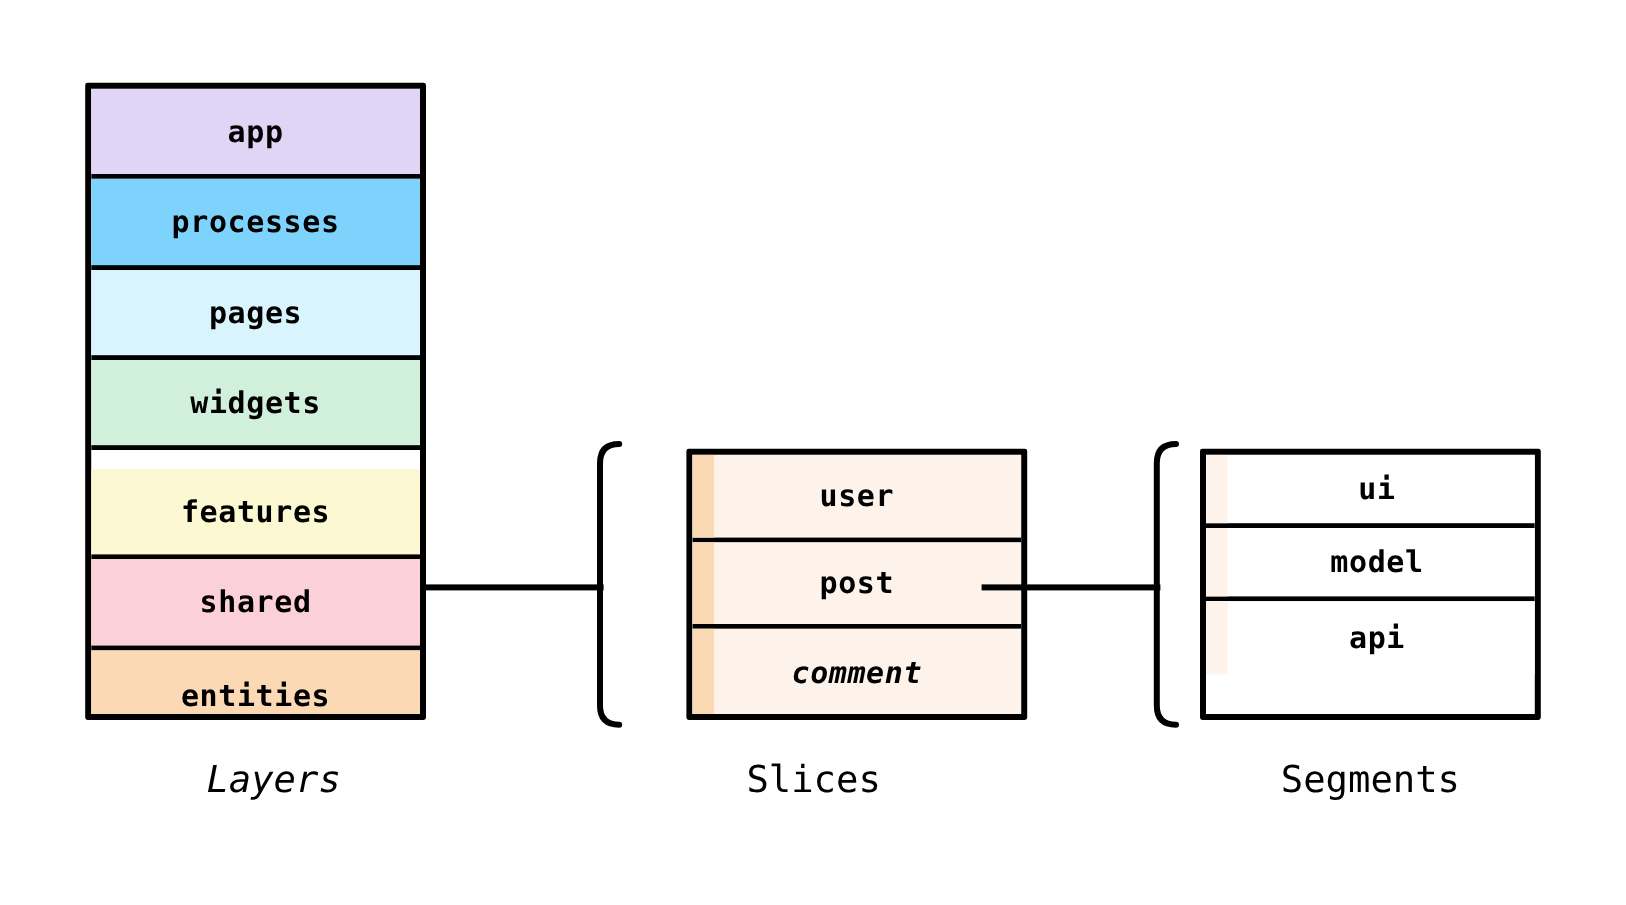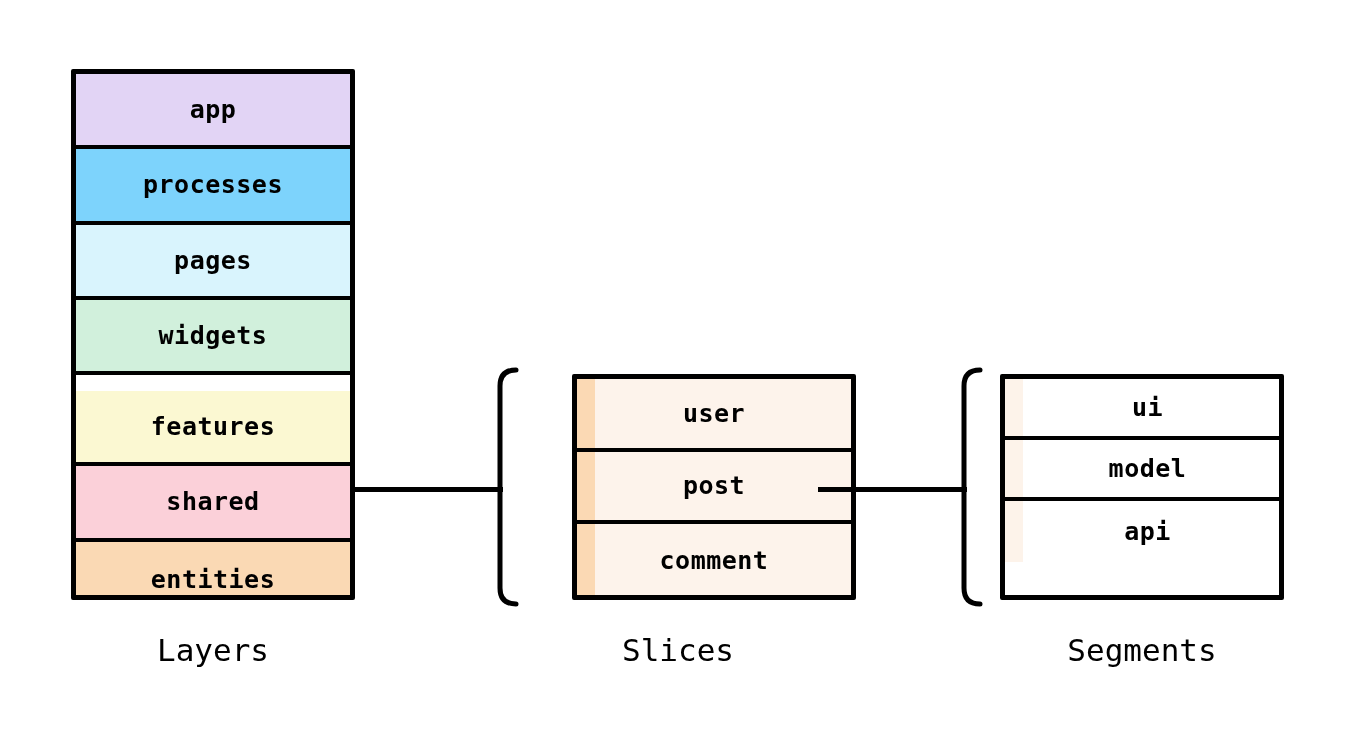--- a/index.html
+++ b/index.html
@@ -118,21 +118,21 @@
 
   
   .caption {
     position: absolute;
     top: 632px;
     font-size: 31px;
     color: #000000;
     text-align: center;
     white-space: nowrap;
   }
-  #caption-layers   { left: 71px;  width: 284px; }
+  #caption-layers   { left: 86px;  width: 284px; font-style: italic; }
   #caption-slices   { left: 536px; width: 284px; }
   #caption-segments { left: 1000px;width: 284px; }
 </style>
 </head>
 <body style="background: rgb(255, 255, 255);">
 
 <div class="canvas">
 
   <div class="stack" id="layers-stack" style="border-color: rgb(0, 0, 0);">
     <div class="band" style="background: rgb(226, 212, 245); border-bottom-color: rgb(0, 0, 0);">
@@ -168,21 +168,21 @@
 
   <div class="stack" id="slices-stack" style="border-color: rgb(0, 0, 0); margin-left: 36px;">
     <div class="band" style="background: rgb(253, 243, 235); border-bottom-color: rgb(0, 0, 0);">
       <span class="stripe" style="background: rgb(251, 217, 180);"></span>
       <span class="band-label">user</span>
     </div>
     <div class="band" style="background: rgb(253, 243, 235); border-bottom-color: rgb(0, 0, 0);">
       <span class="stripe" style="background: rgb(251, 217, 180);"></span>
       <span class="band-label">post</span>
     </div>
-    <div class="band" style="background: rgb(253, 243, 235); border-bottom-color: rgb(0, 0, 0);">
+    <div class="band" style="background: rgb(253, 243, 235); border-bottom-color: rgb(0, 0, 0); font-style: italic;">
       <span class="stripe" style="background: rgb(251, 217, 180);"></span>
       <span class="band-label">comment</span>
     </div>
   </div>
 
   <div class="connector" id="connector-slices-segments" style="background: rgb(0, 0, 0);"></div>
 
   <div class="bracket" id="bracket-segments">
     <svg viewBox="0 0 26 242" preserveAspectRatio="none" aria-hidden="true">
       <path d="M 22 4 Q 6 4 6 20 L 6 222 Q 6 238 22 238" fill="none" stroke="#000000" stroke-width="5" stroke-linecap="round" vector-effect="non-scaling-stroke"></path>

